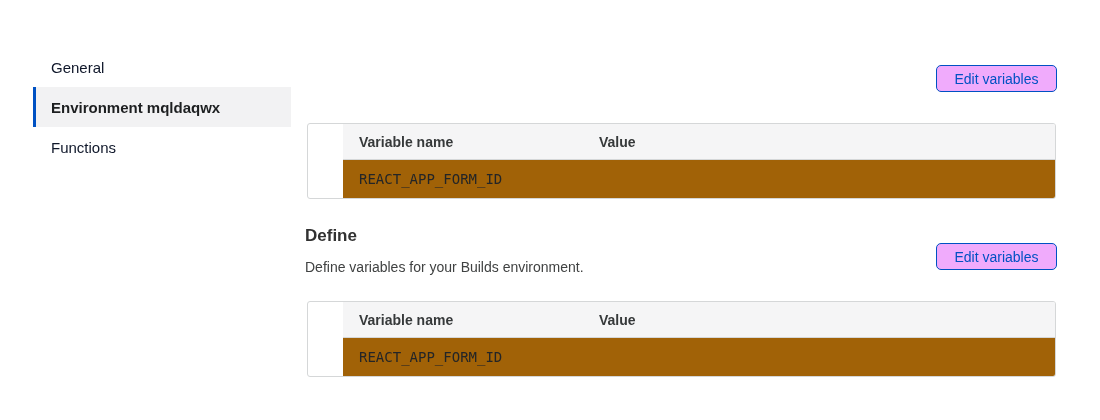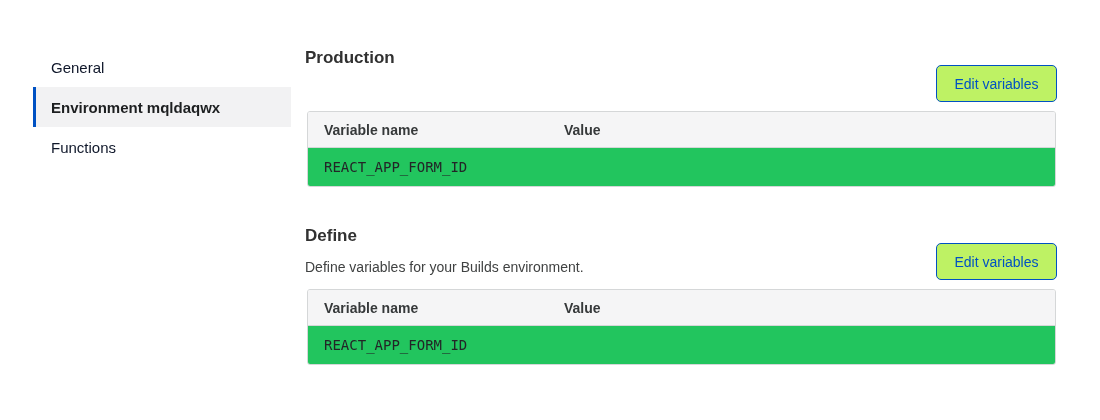--- a/index.html
+++ b/index.html
@@ -53,57 +53,58 @@
     line-height: 20px;
   }
   .section-desc {
     margin: 13px 0 0 0;
     font-size: 14px;
     color: var(--text-color);
     line-height: 17px;
   }
   .edit-btn {
     position: absolute; top: 17px; right: 0;
-    width: 121px; height: 37px;
-    background: #bef264;
+    width: 121px; height: 27px;
+    background: #f0abfc;
     border: 1px solid var(--accent);
     border-radius: 5px;
     color: var(--accent);
     font-size: 14px;
     font-family: "Liberation Sans", sans-serif;
     display: flex; align-items: center; justify-content: center;
     cursor: pointer;
     padding: 0;
   }
 
   .var-table {
-    position: absolute; top: 63px; left: 2px;
+    position: absolute; top: 75px; left: 2px;
     width: 749px;
     border: 1px solid var(--table-border);
     border-radius: 3px;
     background: #ffffff;
     overflow: hidden;
+    padding-left: 35px;
   }
   .table-header {
     display: grid;
     grid-template-columns: 240px 1fr;
     align-items: center;
     height: 36px;
     background: var(--table-header-bg);
     border-bottom: 1px solid var(--table-border);
     font-size: 14px;
     font-weight: 700;
     color: #36393a;
   }
   .table-row {
     display: grid;
     grid-template-columns: 240px 1fr;
     align-items: center;
     height: 38px;
-    background: #22c55e;
+    background: #a16207;
     font-family: "DejaVu Sans Mono", monospace;
     font-size: 14px;
     color: var(--mono-color);
   }
   .cell { padding-left: 16px; white-space: nowrap; }
 </style>
 </head>
 <body>
 
 <nav class="sidebar">
@@ -114,21 +115,20 @@
     <span>Environment mqldaqwx</span>
   </div>
   <div class="nav-item">
     <span>Functions</span>
   </div>
 </nav>
 
 <main class="content">
 
   <section class="env-section sec-production">
-    <h2 class="section-title">Production</h2>
     <button class="edit-btn">Edit variables</button>
     <div class="var-table">
       <div class="table-header">
         <div class="cell">Variable name</div>
         <div class="cell">Value</div>
       </div>
       <div class="table-row">
         <div class="cell">REACT_APP_FORM_ID</div>
       </div>
     </div>

